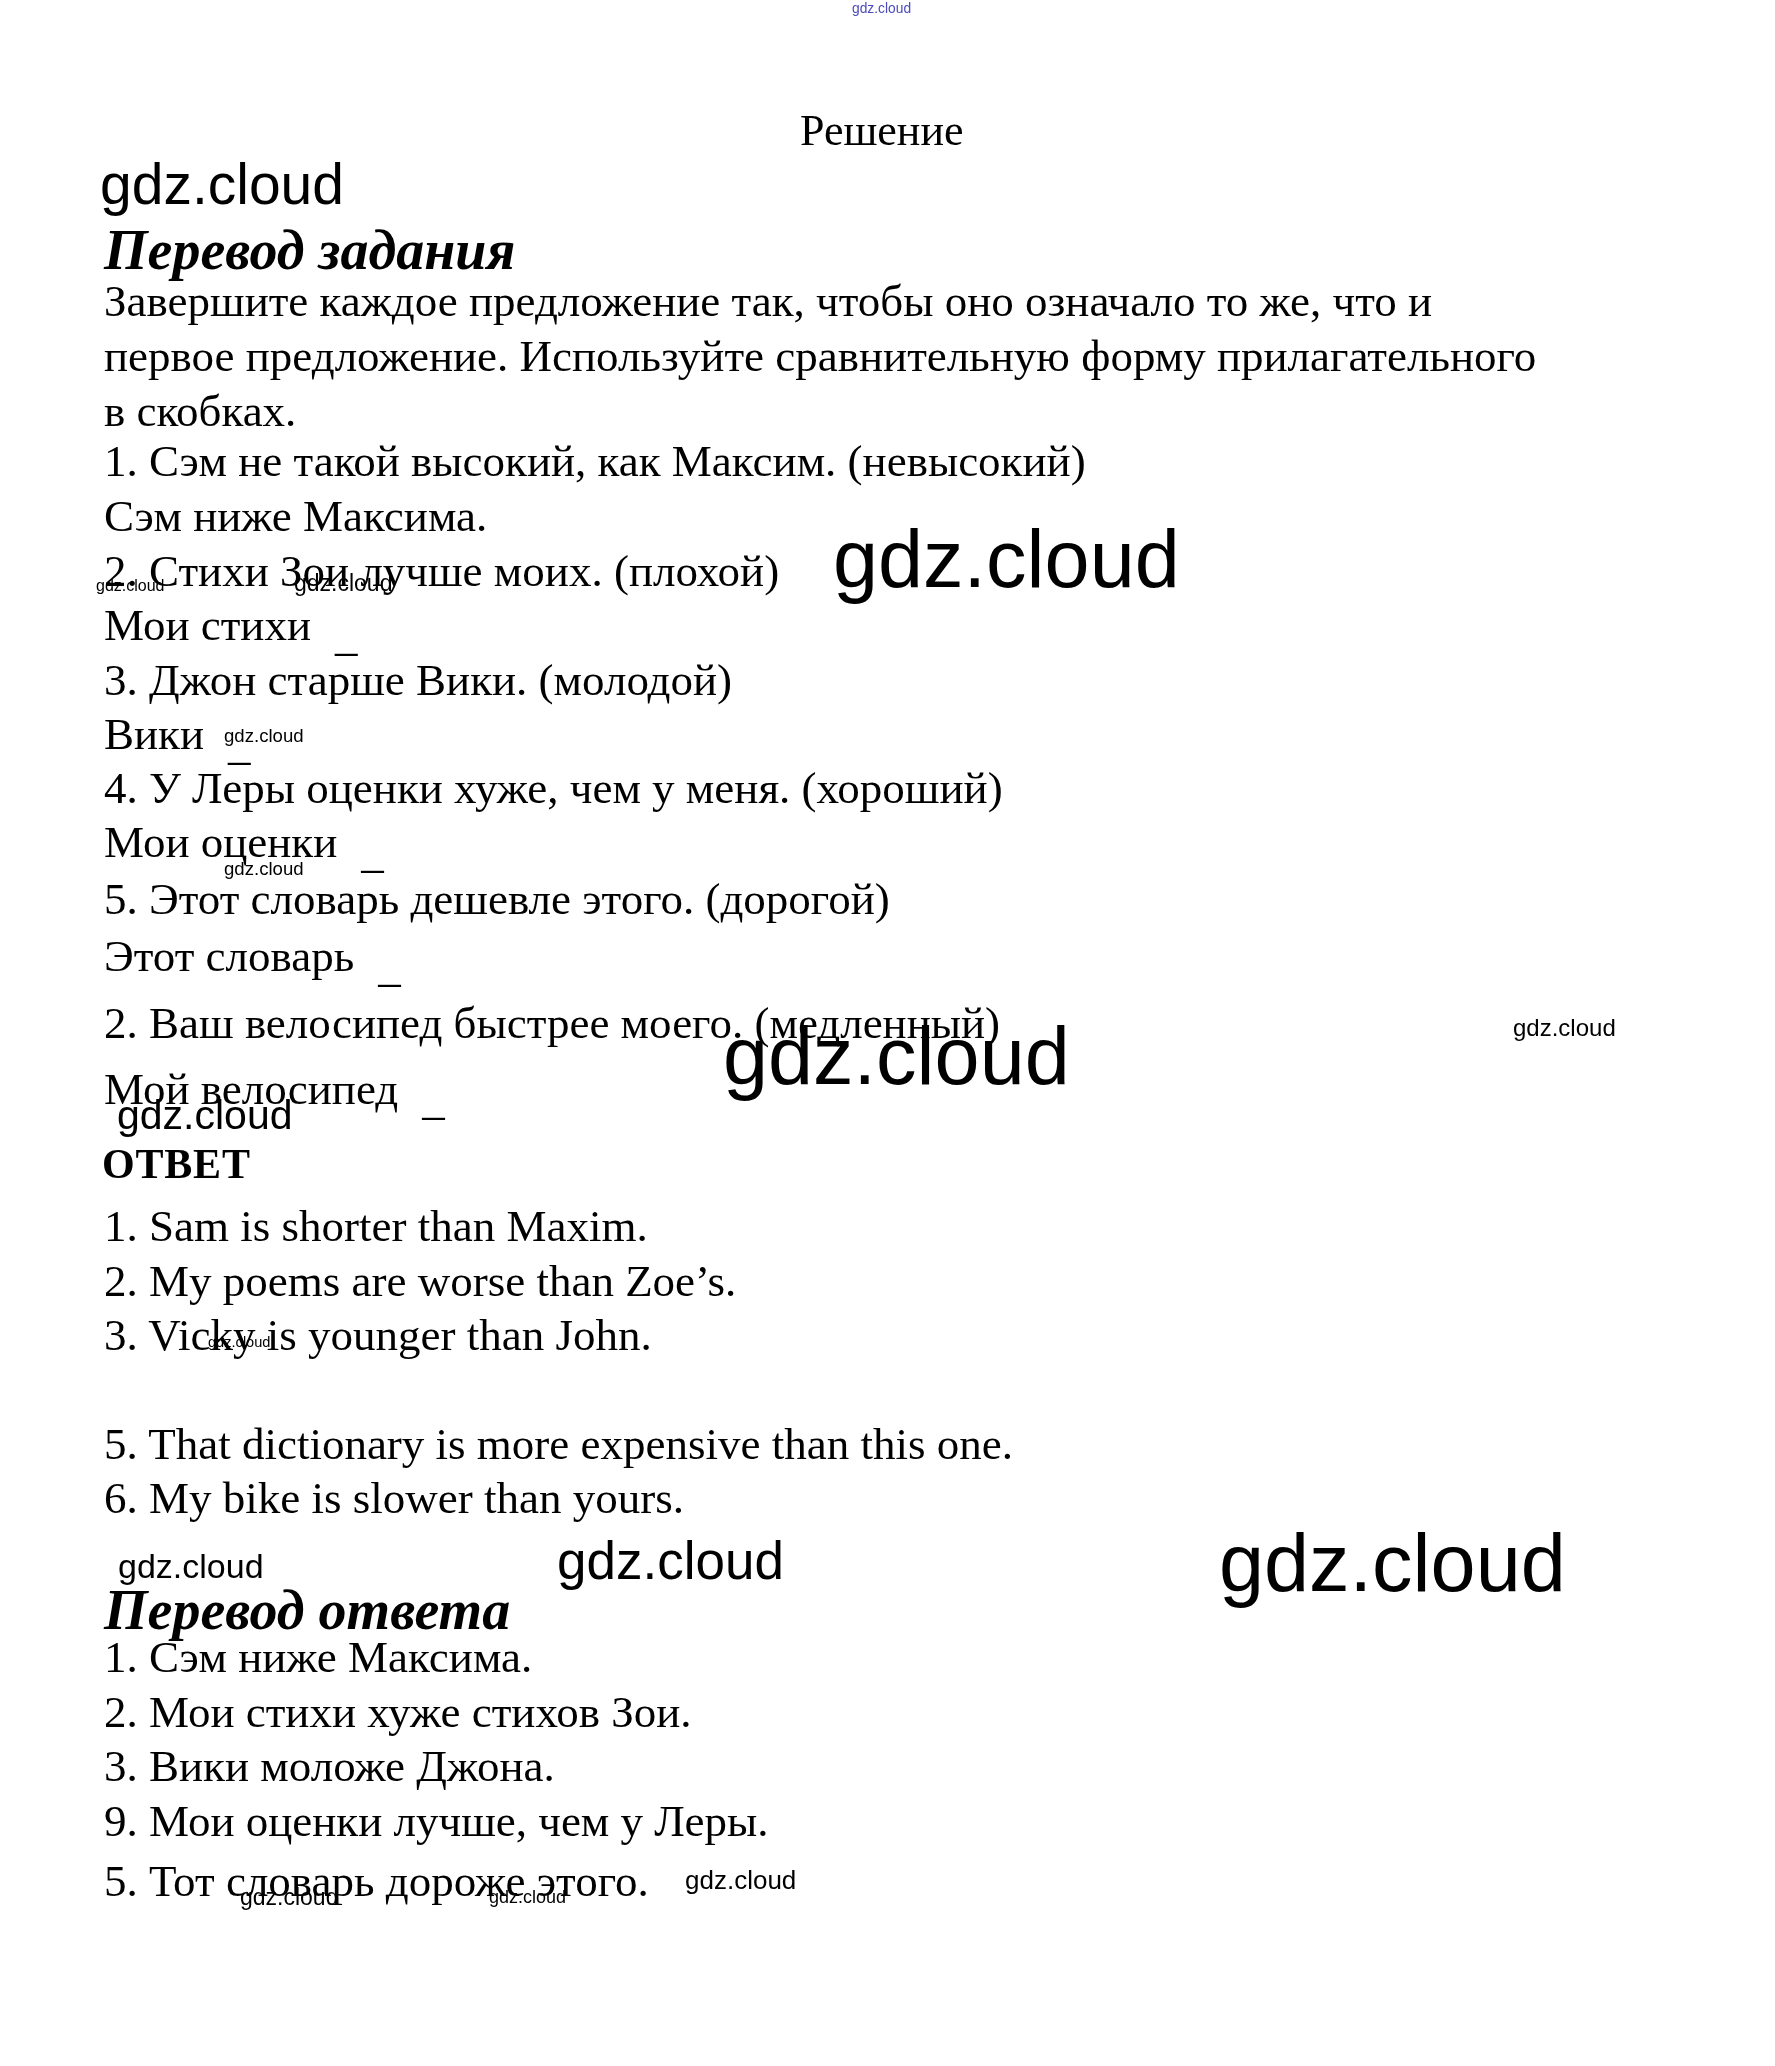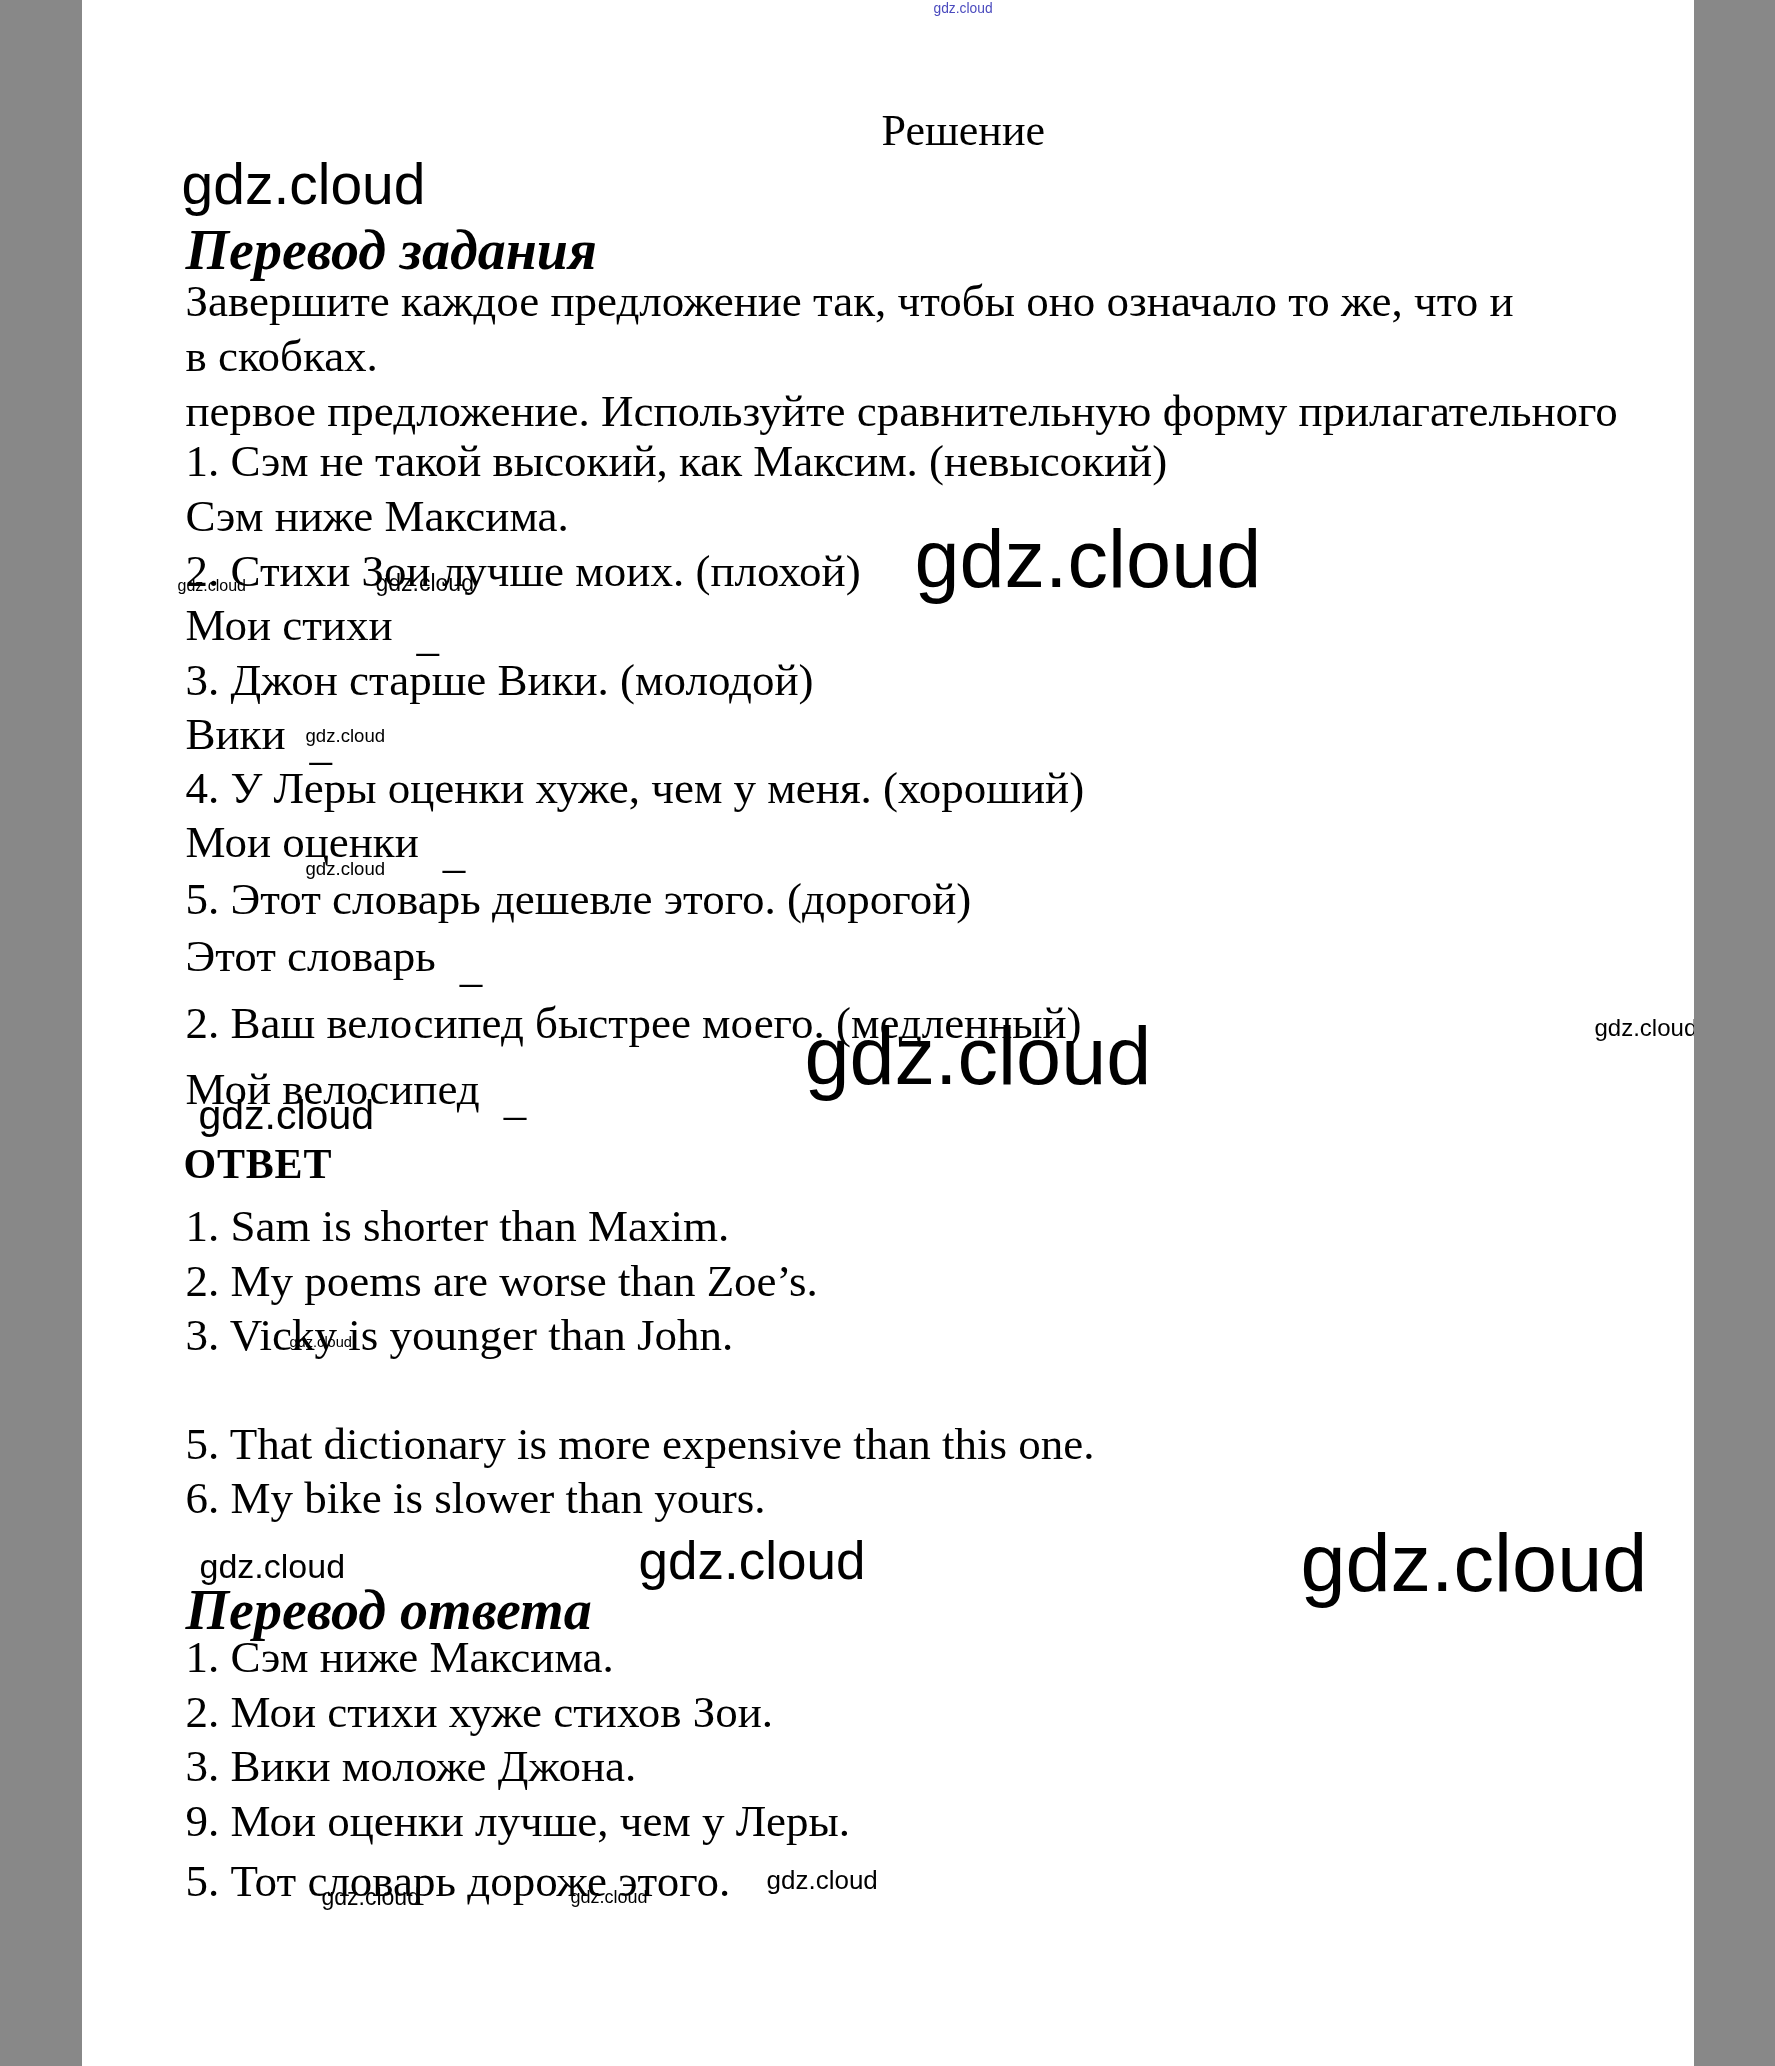--- a/index.html
+++ b/index.html
@@ -1,19 +1,19 @@
 <!DOCTYPE html>
 <html style="font-size:13px"><head>
 <meta charset="utf-8">
 <style>
   html,body { margin:0; padding:0; }
   body { background:#888; }
   .page {
     position:relative;
-    width:1612px; height:2067px;
+    width:1775px; height:2067px;
     margin:0 auto;
     background:#ffffff;
     overflow:hidden;
     font-family:"Liberation Serif", serif;
     color:#000;
   }
   .line {
     position:absolute;
     white-space:nowrap;
     font-family:"Liberation Serif", serif;
@@ -53,22 +53,22 @@
   <span class="wm" style="left:852px; top:1.6px; font-size:13.8px; color:#4b4bbe;">gdz.cloud</span>
 
   <div class="line title" style="left:800px; top:107px;">Решение</div>
 
   <div class="wm" style="left:100px; top:156px; font-size:57px;">gdz.cloud</div>
 
   <div class="line section-heading" style="left:104px; top:220px;">Перевод задания</div>
 
   <div class="intro" style="left:104px; top:274px;">
     <div>Завершите каждое предложение так, чтобы оно означало то же, что и</div>
+    <div>первое предложение. Используйте сравнительную форму прилагательного</div>
     <div>в скобках.</div>
-    <div>первое предложение. Используйте сравнительную форму прилагательного</div>
   </div>
 
   <div class="line" style="left:104px; top:437px;">1. Сэм не такой высокий, как Максим. (невысокий)</div>
   <div class="line" style="left:104px; top:492px;">Сэм ниже Максима.</div>
 
   <div class="line" style="left:104px; top:547px;">2. Стихи Зои лучше моих. (плохой)</div>
   <div class="line" style="left:104px; top:601px;">
     <span>Мои стихи</span><span class="blank">_</span>
   </div>
 

